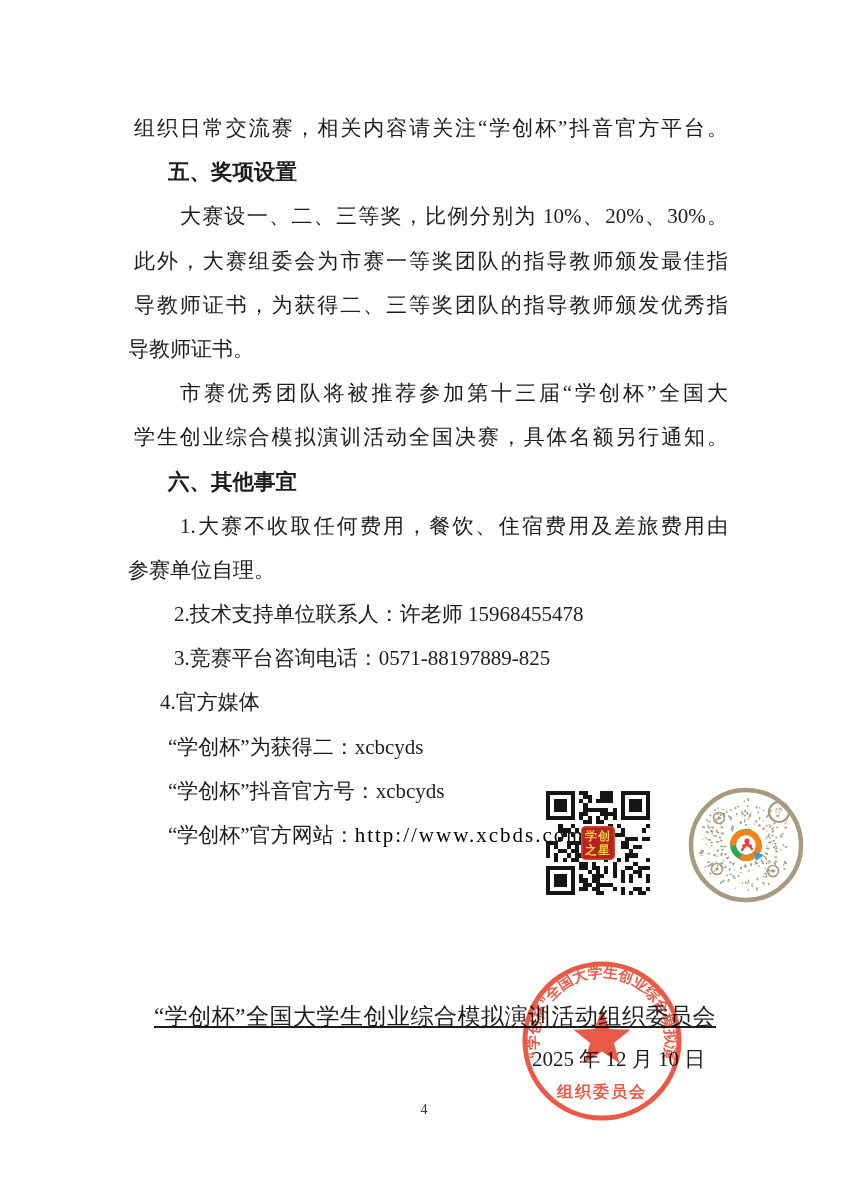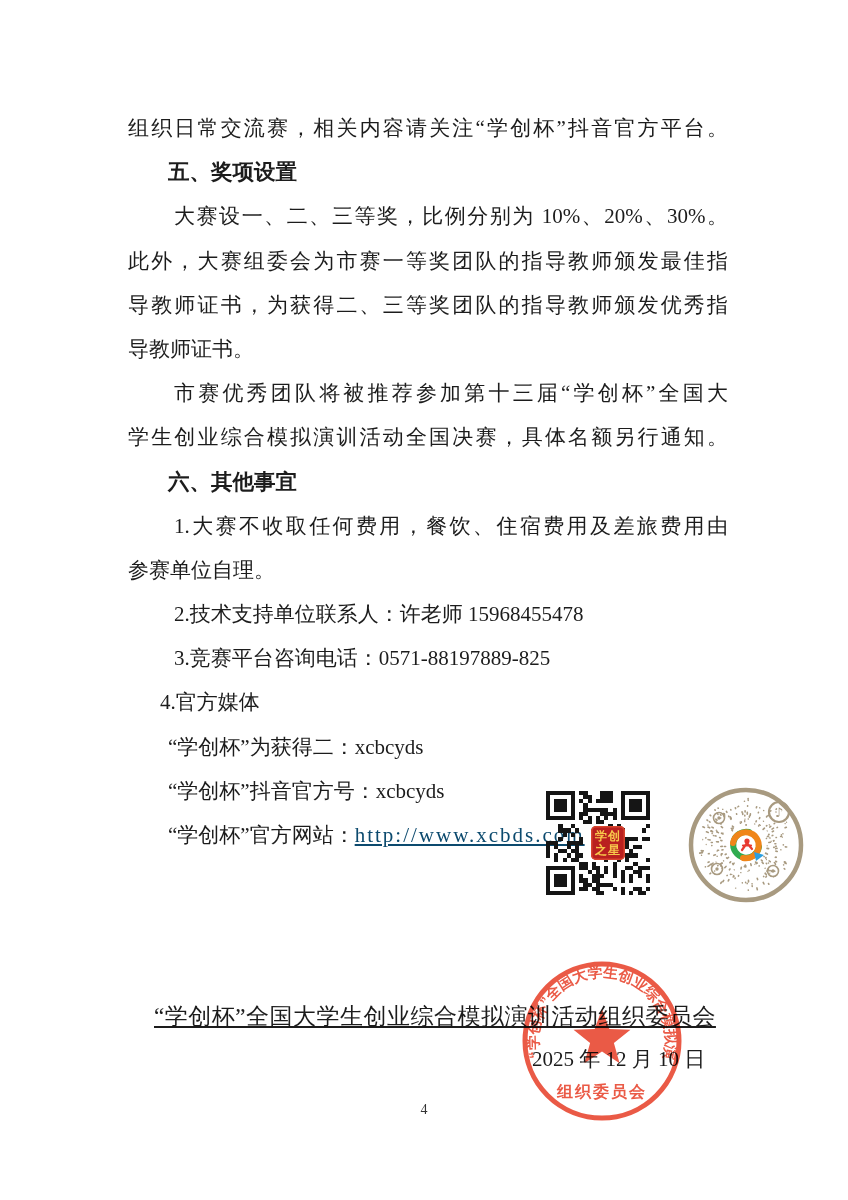--- a/index.html
+++ b/index.html
@@ -2,34 +2,34 @@
 <html lang="zh"><head>
 <meta charset="utf-8">
 <style>
   html,body{margin:0;padding:0;background:#ffffff;}
   .page{
     position:relative;width:848px;height:1200px;background:#ffffff;overflow:hidden;
     font-family:"Liberation Serif","DejaVu Serif",serif;color:#1c1c1c;
   }
   .body-text{position:absolute;left:128px;top:106px;width:600px;}
   .ln{height:44.2px;line-height:44.2px;font-size:21px;white-space:pre;}
-  .just{text-align:justify;text-align-last:justify;white-space:normal;}
+  .just{text-align:justify;text-align-last:justify;white-space:normal;margin-left:6px;}
   .ind2{text-indent:46px;}
   .indq{text-indent:40px;}
   .ind4{text-indent:32px;}
   .indw{text-indent:233px;}
   .head{font-family:Liberation Sans, sans-serif;font-weight:bold;font-size:21.5px;text-indent:40px;}
-  .weblink{color:#0c4a6e;text-decoration:underline;letter-spacing:2px;}
+  .weblink{color:#000000;letter-spacing:2px;}
   .qr-wechat-wrap{position:absolute;left:546px;top:791px;width:104px;height:104px;}
   .qr-wechat-wrap svg{width:104px;height:104px;display:block;}
   .qr-logo{
     position:absolute;left:35px;top:35px;width:34px;height:34px;background:#b9201f;border-radius:5px;
     display:flex;flex-direction:column;align-items:center;justify-content:center;
     font-family:"Liberation Sans","DejaVu Sans",sans-serif;font-weight:bold;color:#f7c84b;
-    font-size:12px;line-height:14px;letter-spacing:1px;box-shadow:inset 0 0 0 1.5px #d8452e;margin-left:10px;
+    font-size:12px;line-height:14px;letter-spacing:1px;box-shadow:inset 0 0 0 1.5px #d8452e;
   }
   .qr-douyin-wrap{position:absolute;left:686px;top:785px;width:120px;height:120px;}
   .qr-douyin-wrap svg{width:120px;height:120px;display:block;}
   .footer-committee{position:absolute;left:154px;top:1001px;font-size:23px;line-height:32px;white-space:pre;letter-spacing:0.5px;text-decoration:underline;}
   .footer-date{position:absolute;left:532px;top:1044px;font-size:21px;line-height:30px;white-space:pre;}
   .page-num{position:absolute;left:0;right:0;top:1102px;text-align:center;font-size:14px;color:#333;}
   .stamp{position:absolute;left:502px;top:941px;width:200px;height:200px;mix-blend-mode:multiply;opacity:0.88;}
   .stamp text{font-family:"Liberation Sans","DejaVu Sans",sans-serif;}
 </style>
 </head>

